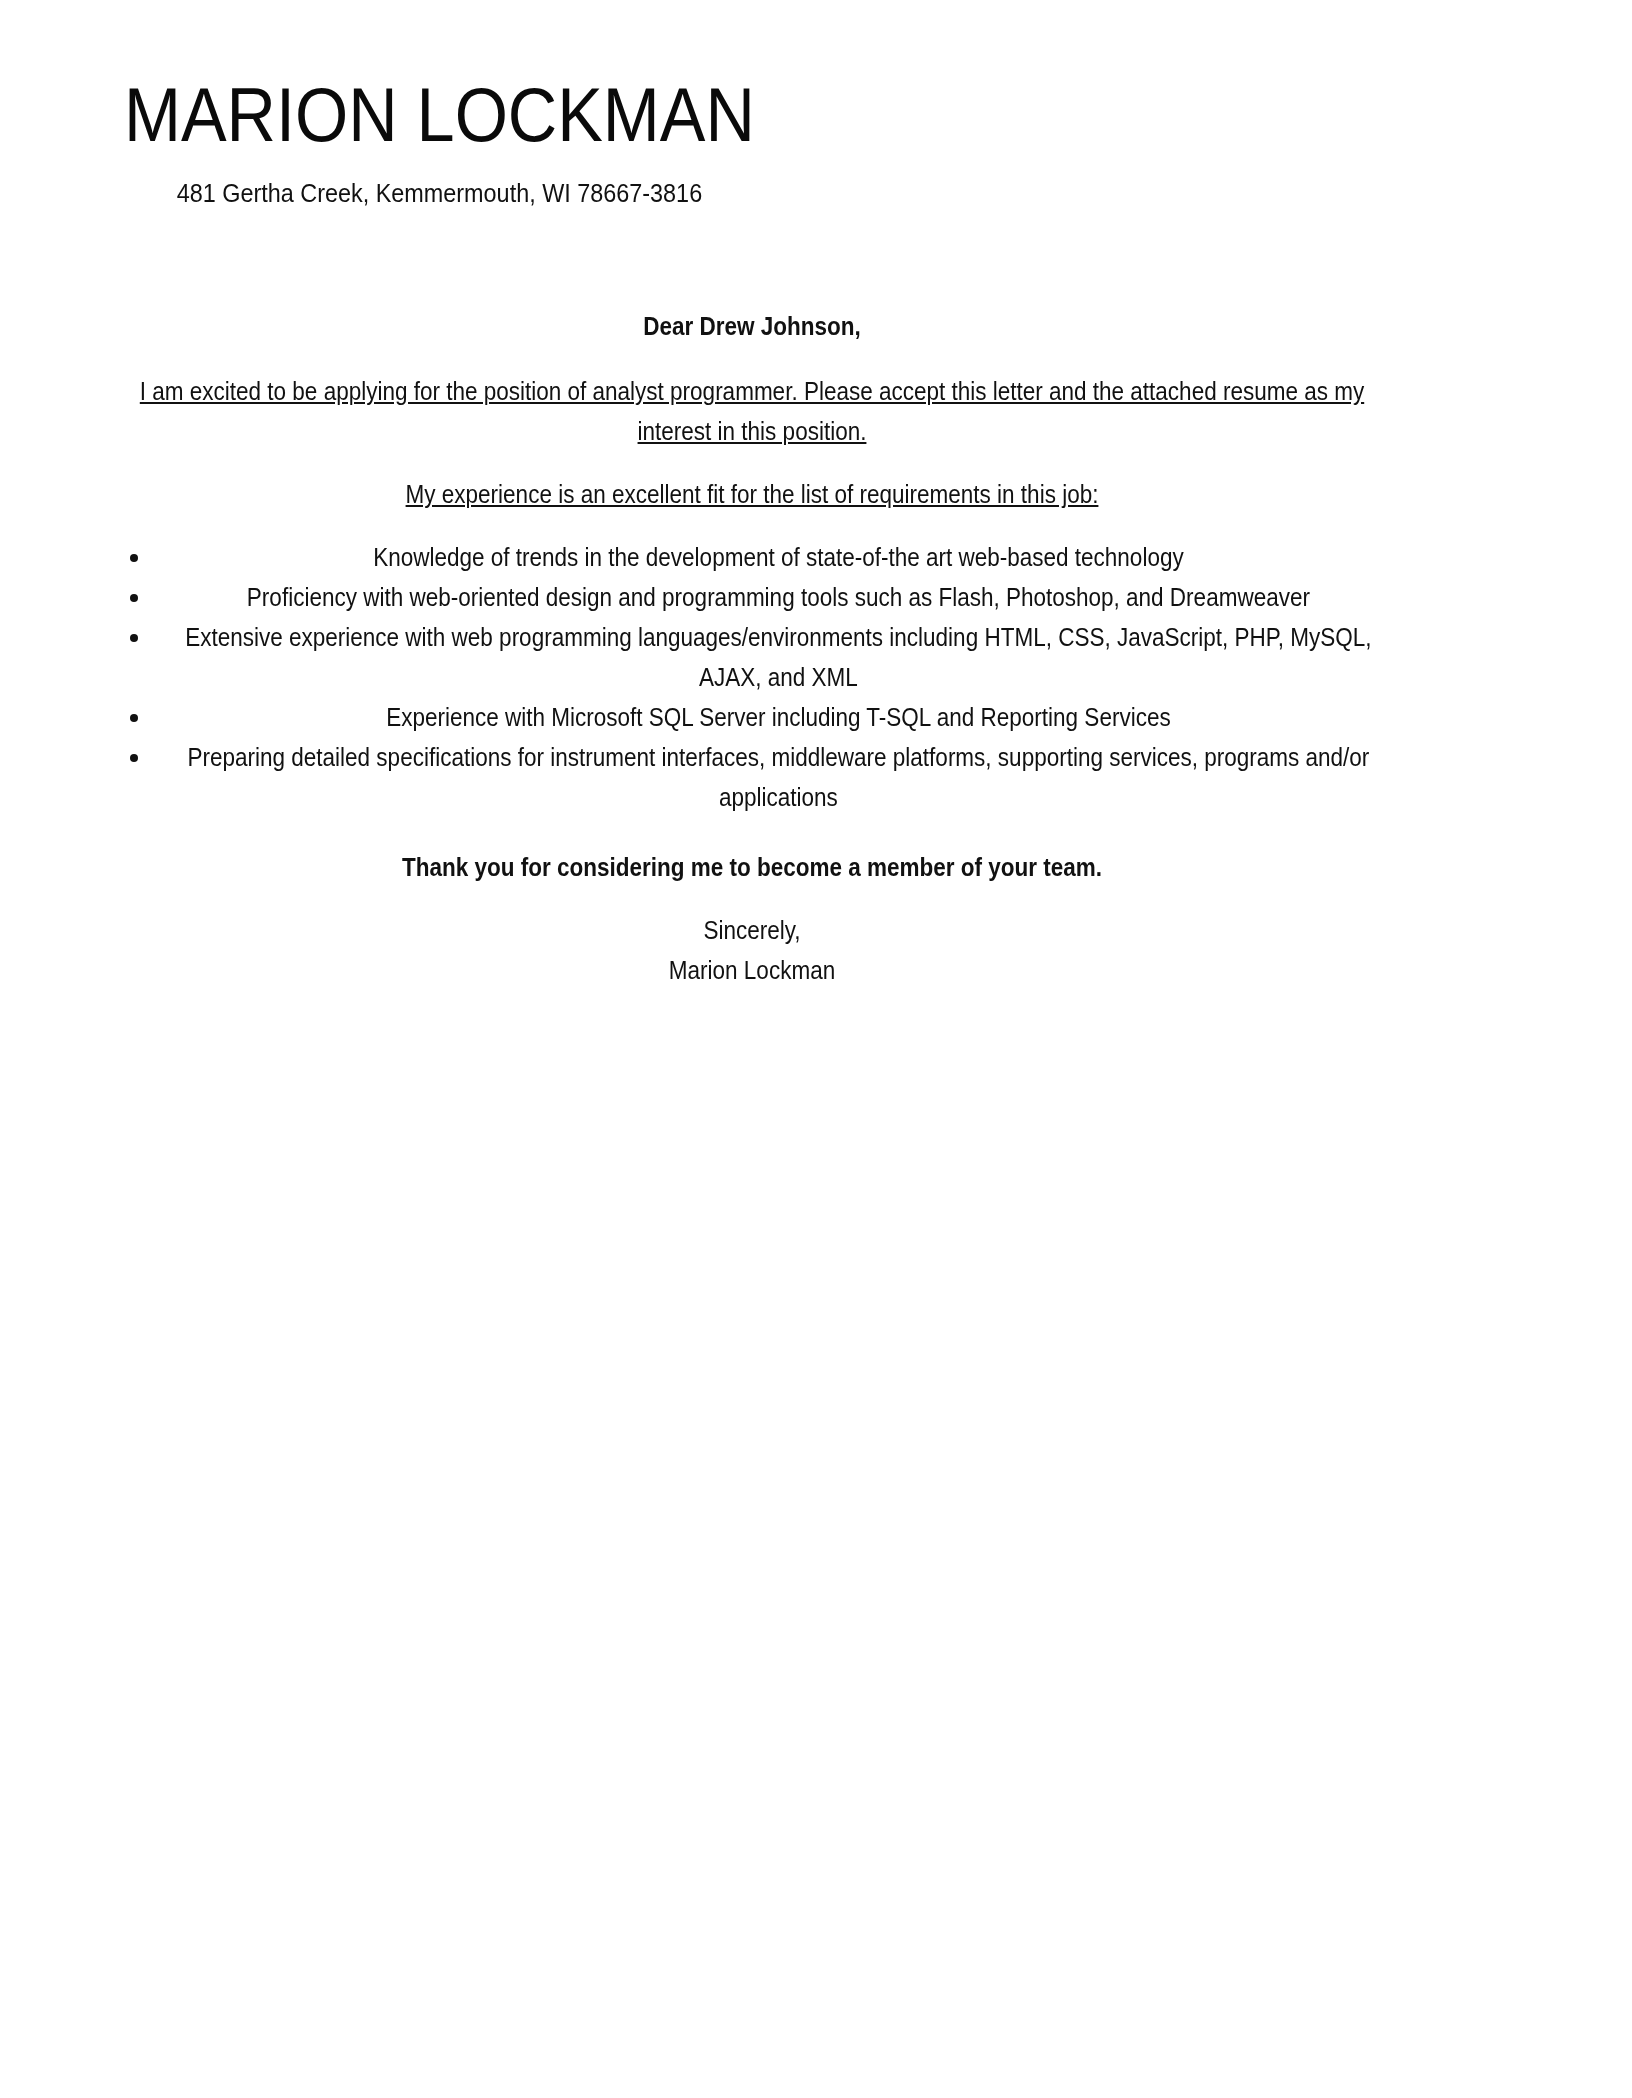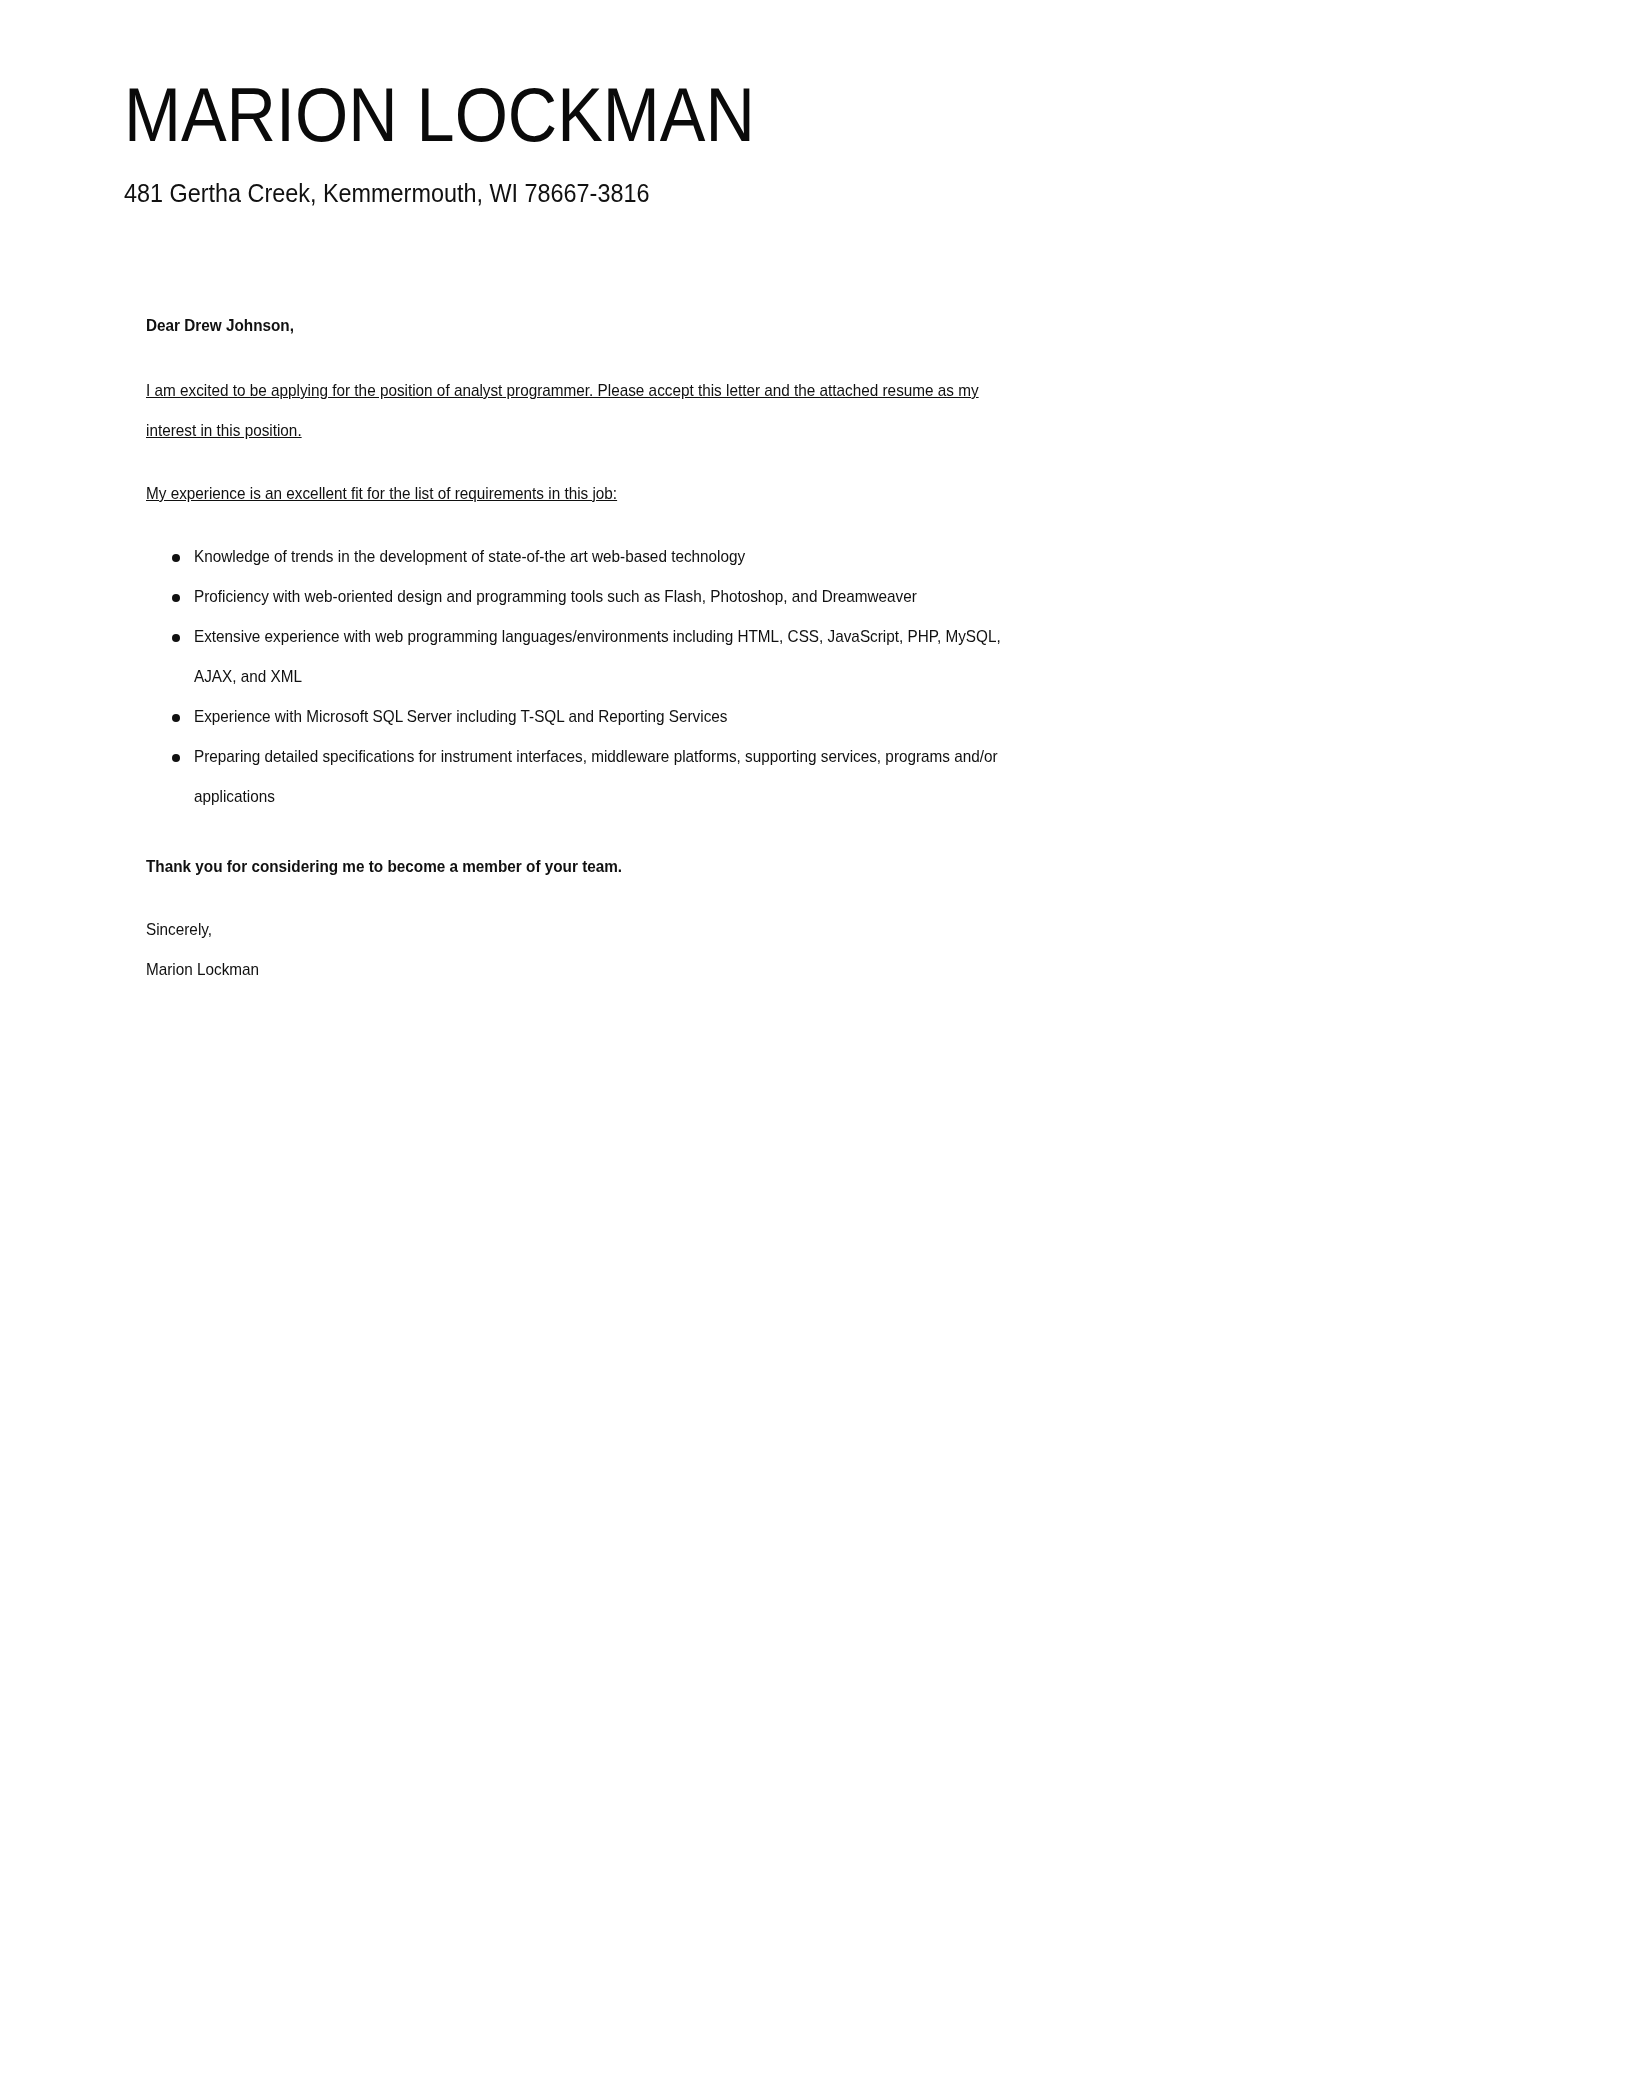--- a/index.html
+++ b/index.html
@@ -15,20 +15,21 @@
       color: #111111;
       font-family: "Liberation Sans", "DejaVu Sans", sans-serif;
     }
     .page {
       position: absolute;
       left: 0;
       top: 0;
       width: 1632px;
       height: 1631px;
       background: #ffffff;
+      text-align: center;
     }
     .header {
       position: absolute;
       left: 124px;
       top: 70px;
     }
     .name {
       font-size: 76px;
       font-weight: normal;
       letter-spacing: 0px;
@@ -46,23 +47,22 @@
       color: #111;
       transform: scaleX(0.9);
       transform-origin: left center;
       white-space: nowrap;
     }
     .body {
       position: absolute;
       left: 104px;
       top: 306px;
       width: 1440px;
-      font-size: 17px;
+      font-size: 25px;
       line-height: 40px;
-      margin-left: 42px;
     }
     .line {
       display: block;
       white-space: nowrap;
       transform: scaleX(0.9);
       transform-origin: left center;
     }
     .greeting {
       font-weight: bold;
       margin: 0 0 25px 0;

